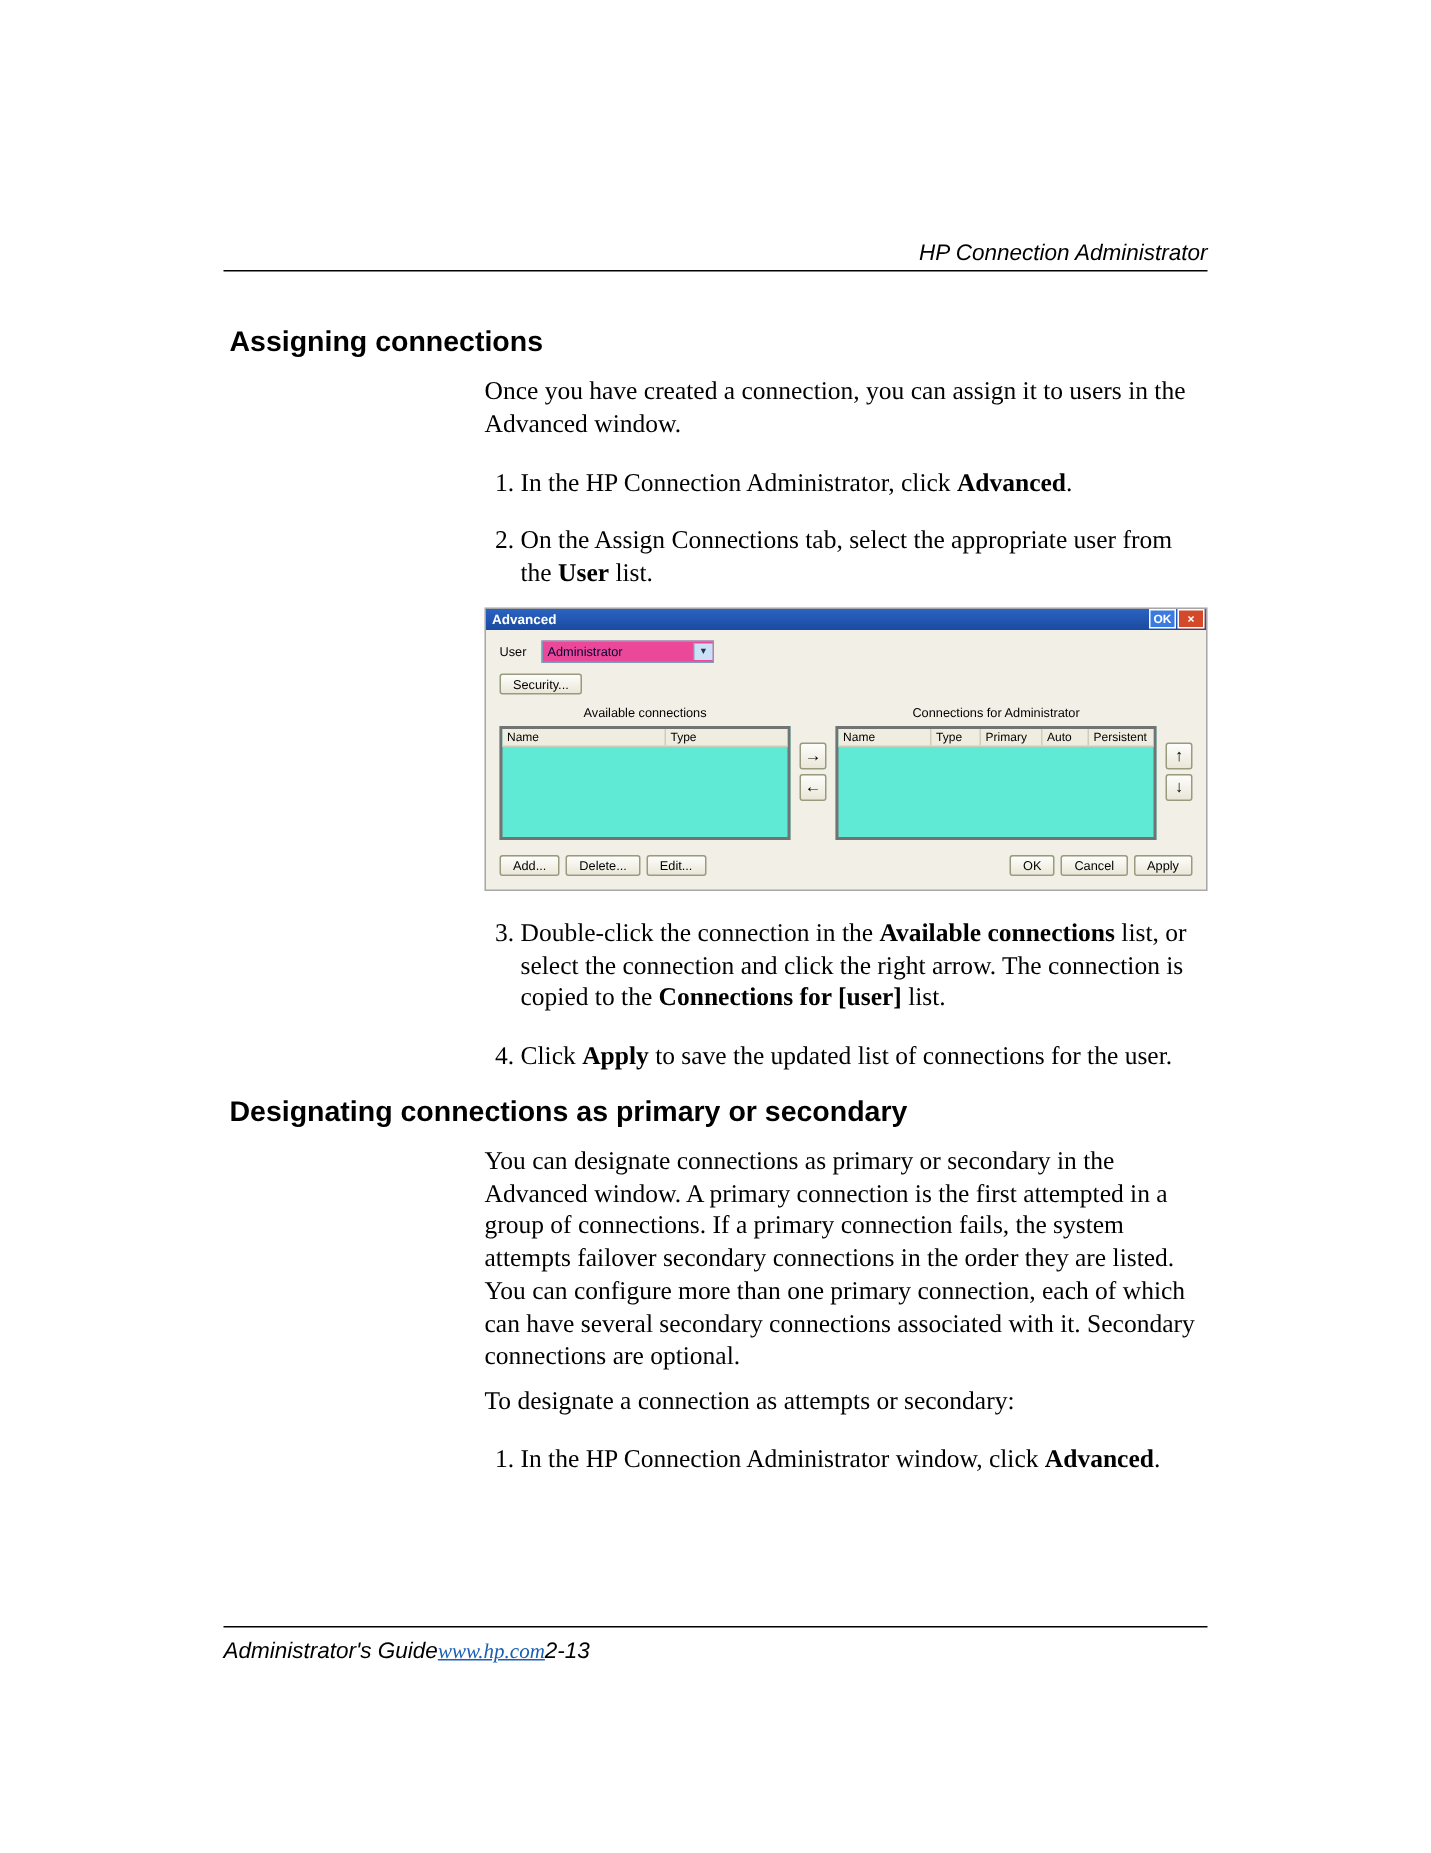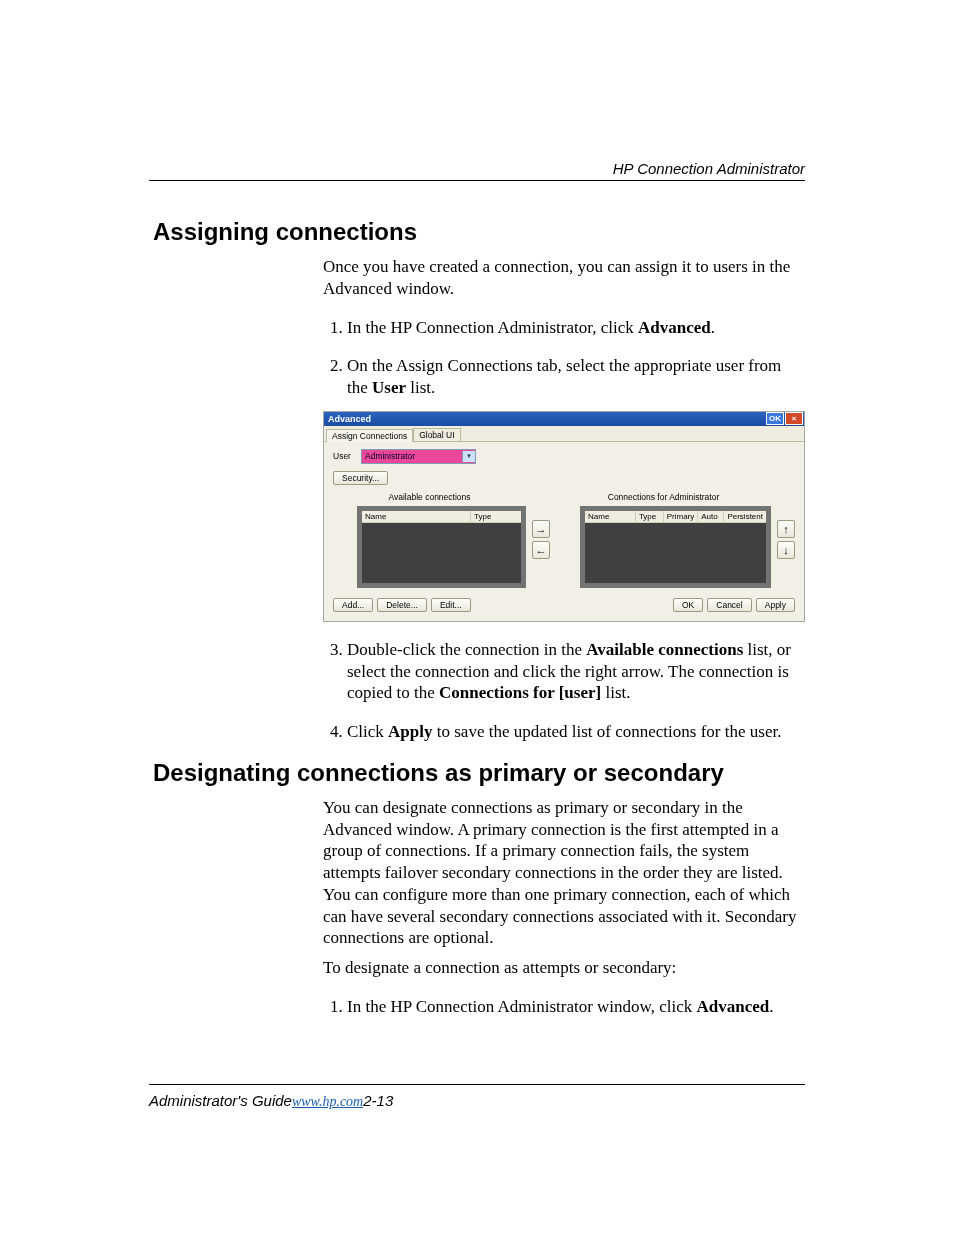--- a/index.html
+++ b/index.html
@@ -32,21 +32,21 @@
   }
   .content {
     position: absolute;
     top: 218px;
     left: 153px;
     right: 149px;
   }
   .heading {
     font-family: "Arial Black","Arial Bold",Arial,sans-serif;
     font-weight: 900;
-    font-size: 24px;
+    font-size: 19px;
     margin: 0 0 10px 0;
     letter-spacing: 0px;
   }
   .body-text {
     margin-left: 170px;
     font-size: 17px;
     line-height: 1.28;
   }
   .body-text p { margin: 0 0 8px 0; }
   ol.steps {
@@ -127,24 +127,23 @@
     border:1px solid #9a9a7f;
     background:linear-gradient(#fdfdfb,#eae7d8);
     padding:1px 8px;
     font-size:8.5px;
     border-radius:2px;
   }
   .lists { display:flex; gap:4px; align-items:stretch; margin-top:2px;}
   .list-col { display:flex; flex-direction:column; }
   .list-title { font-size:8.5px; text-align:center; margin-bottom:4px;}
   .listbox {
-    border:5px solid #737373;
-    background:#404040;
+    border:2px solid #737373;
+    background:#5eead4;
     height:72px;
-    margin-left:24px;
   }
   .listhead { display:flex; background:#efece0; border-bottom:1px solid #cfcdb9;}
   .lh { border-right:1px solid #cfcdb9; padding:1px 3px; font-size:8px; }
   .mid-col {
     display:flex;flex-direction:column;justify-content:center;gap:3px;padding:0 2px;
   }
   .arrowbtn {
     width:16px;height:16px;border:1px solid #9a9a7f;background:linear-gradient(#fdfdfb,#eae7d8);
     display:flex;align-items:center;justify-content:center;font-size:11px;border-radius:2px;
   }
@@ -186,24 +185,20 @@
       </ol>
     </div>
 
     <div class="dialog-shot">
       <div class="titlebar">
         <span>Advanced</span>
         <div class="titlebar-buttons">
           <div class="tbtn">OK</div>
           <div class="tbtn close">×</div>
         </div>
-      </div>
-      <div class="tabstrip">
-        <div class="tab active">Assign Connections</div>
-        <div class="tab">Global UI</div>
       </div>
       <div class="dlg-body">
         <div class="row">
           <span class="lbl" style="width:22px;">User</span>
           <div class="combo">
             <span>Administrator</span>
             <span class="arrow">▾</span>
           </div>
         </div>
         <div class="row">

